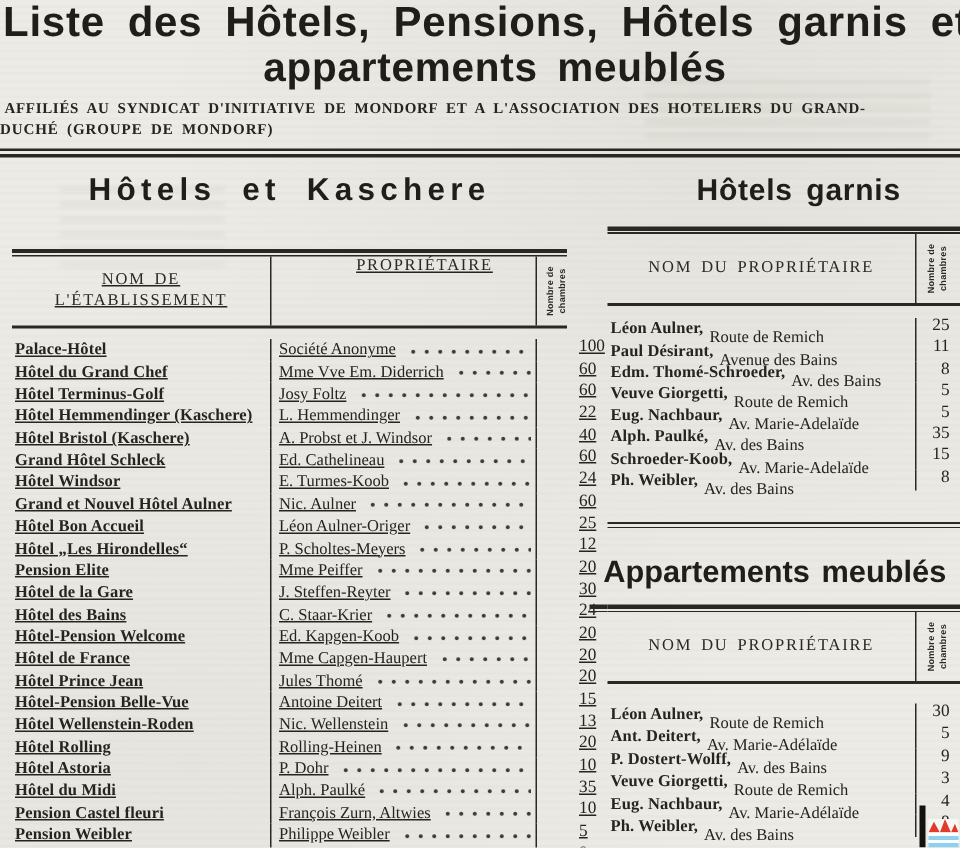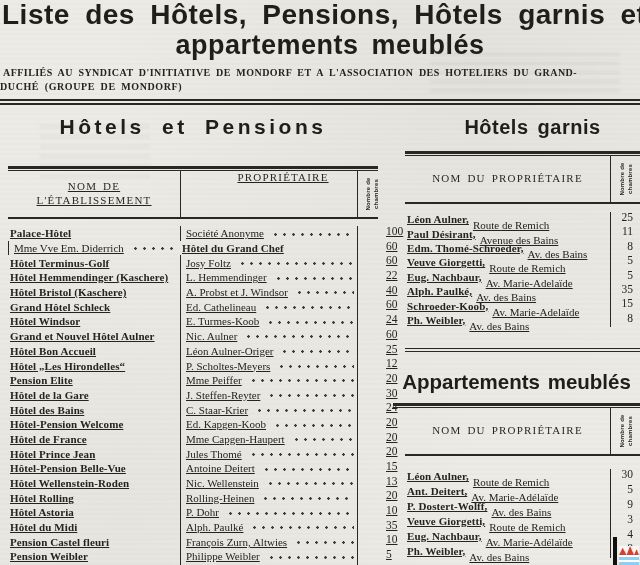--- a/index.html
+++ b/index.html
@@ -82,21 +82,21 @@
 
   
   .rtable{left:405px;width:235px;}
   .gtable{top:151px;}
   .atable{top:403px;}
   .rtable .thead{grid-template-columns:205px 30px;height:46px;}
   .rtable .row{grid-template-columns:205px 30px;}
   .gtable .row{height:14.4px;}
   .atable .row{height:14.9px;}
   .rtable .cB{border-left:1px solid var(--rule);height:100%;}
-  .rtable .c1{padding-left:2px;text-decoration:underline;}
+  .rtable .c1{padding-left:2px;}
   .rtable .c2{text-align:right;padding-right:7px;}
   .gtable .tbody{padding-top:8px;}
   .atable .tbody{padding-top:13px;}
 
   .rule-garnis-bottom{
     position:absolute;top:348px;left:405px;width:235px;height:4px;
     background:linear-gradient(var(--rule) 0 1px, transparent 1px 3px, var(--rule) 3px 4px);
   }
   .atable-toprule-ext{position:absolute;top:403px;left:393px;width:12px;height:5px;
     background:linear-gradient(var(--rule) 0 3px, transparent 3px 4px, var(--rule) 4px 5px);}
@@ -123,21 +123,21 @@
 
   <div class="title-l1">Liste des Hôtels, Pensions, Hôtels garnis et</div>
   <div class="title-l2">appartements meublés</div>
   <div class="sub1">AFFILIÉS AU SYNDICAT D'INITIATIVE DE MONDORF ET A L'ASSOCIATION DES HOTELIERS DU GRAND-</div>
   <div class="sub2">DUCHÉ (GROUPE DE MONDORF)</div>
   <div class="rule-full"></div>
 
   <div class="smudge s1"></div>
   <div class="smudge s2"></div>
 
-  <div class="sec-h h-left">Hôtels et Pensions</div>
+  <div class="sec-h h-left">Hôtels et Kaschere</div>
   <div class="sec-h h-garnis">Hôtels garnis</div>
   <div class="sec-h h-appart">Appartements meublés</div>
 
   <div class="tbl ltable">
     <div class="rule-top"></div>
     <div class="thead">
       <div class="hcell">NOM DE L'ÉTABLISSEMENT</div>
       <div class="hcell cB">PROPRIÉTAIRE</div>
       <div class="rooms-head cB">
         <div class="rot">Nombre de chambres</div>
@@ -152,26 +152,26 @@
             <span class="dots"></span>
           </div>
           <div class="cell c2 cB">
             <span class="pr">Société Anonyme</span>
             <span class="dots"></span>
           </div>
           <div class="cB c3 num">100</div>
         </div>
 
         <div class="row">
+          <div class="cell c1">
+            <span class="nm">Hôtel du Grand Chef</span>
+            <span class="dots"></span>
+          </div>
           <div class="cell c2 cB">
             <span class="pr">Mme Vve Em. Diderrich</span>
-            <span class="dots"></span>
-          </div>
-          <div class="cell c1">
-            <span class="nm">Hôtel du Grand Chef</span>
             <span class="dots"></span>
           </div>
           <div class="cB c3 num">60</div>
         </div>
 
         <div class="row">
           <div class="cell c1">
             <span class="nm">Hôtel Terminus-Golf</span>
             <span class="dots"></span>
           </div>

